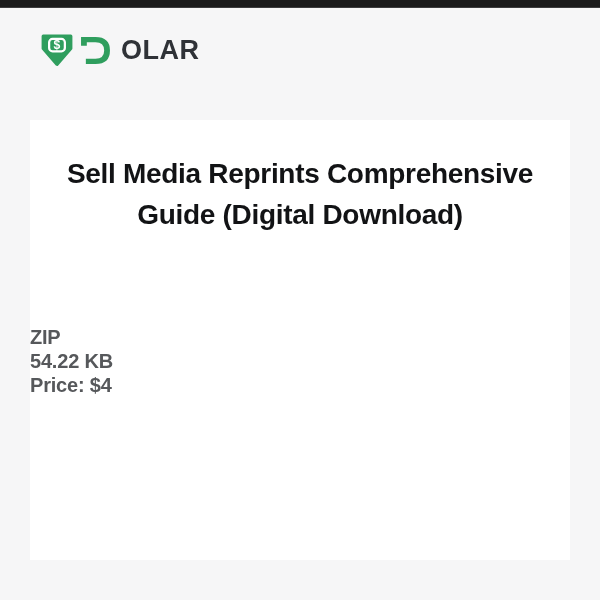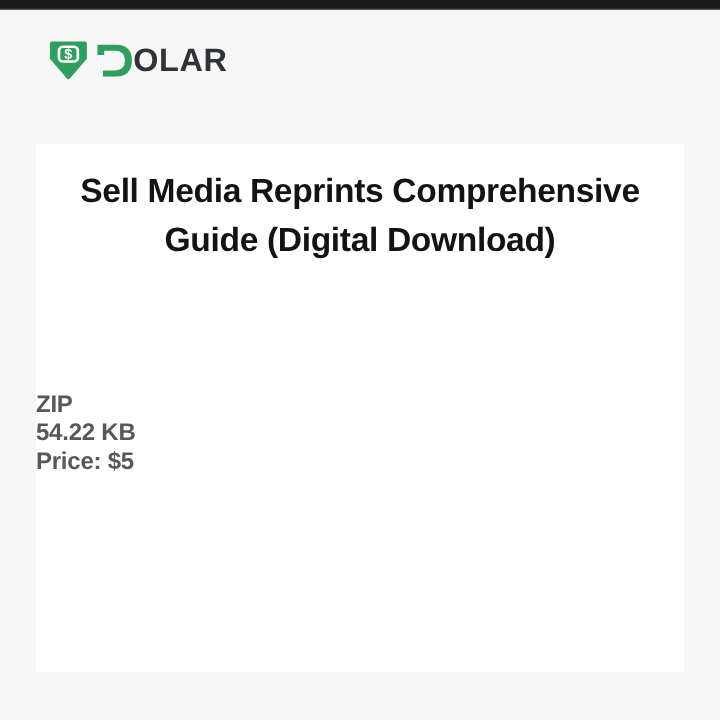--- a/index.html
+++ b/index.html
@@ -38,32 +38,32 @@
     align-items: center;
     margin-left: 7px;
   }
   .glyph-5d { width: 29px; height: 27px; display: block; margin-top: 1px; }
   .brand-suffix {
     font-size: 27px;
     font-weight: bold;
     color: #2f3237;
     letter-spacing: 0.5px;
     line-height: 1;
-    margin-left: 1px;
+    margin-left: 11px;
   }
 
   
   .card {
     position: absolute;
     left: 30px; top: 120px;
     width: 540px; height: 440px;
     background: #ffffff;
   }
   .card-title {
-    margin-top: 18px;
+    margin-top: 33px;
     padding: 0 8px;
     text-align: center;
     font-size: 28px;
     line-height: 41px;
     font-weight: bold;
     color: #121315;
     letter-spacing: -0.3px;
   }
   .meta {
     position: absolute;
@@ -95,15 +95,15 @@
     </div>
   </div>
 </div>
 
 <div class="card">
   <h1 class="card-title"><span>Sell Media Reprints Comprehensive</span><br><span>Guide (Digital Download)</span></h1>
 
   <div class="meta">
     <div>ZIP</div>
     <div>54.22 KB</div>
-    <div>Price: $5</div>
+    <div>Price: $4</div>
   </div>
 </div>
 
 </body></html>

